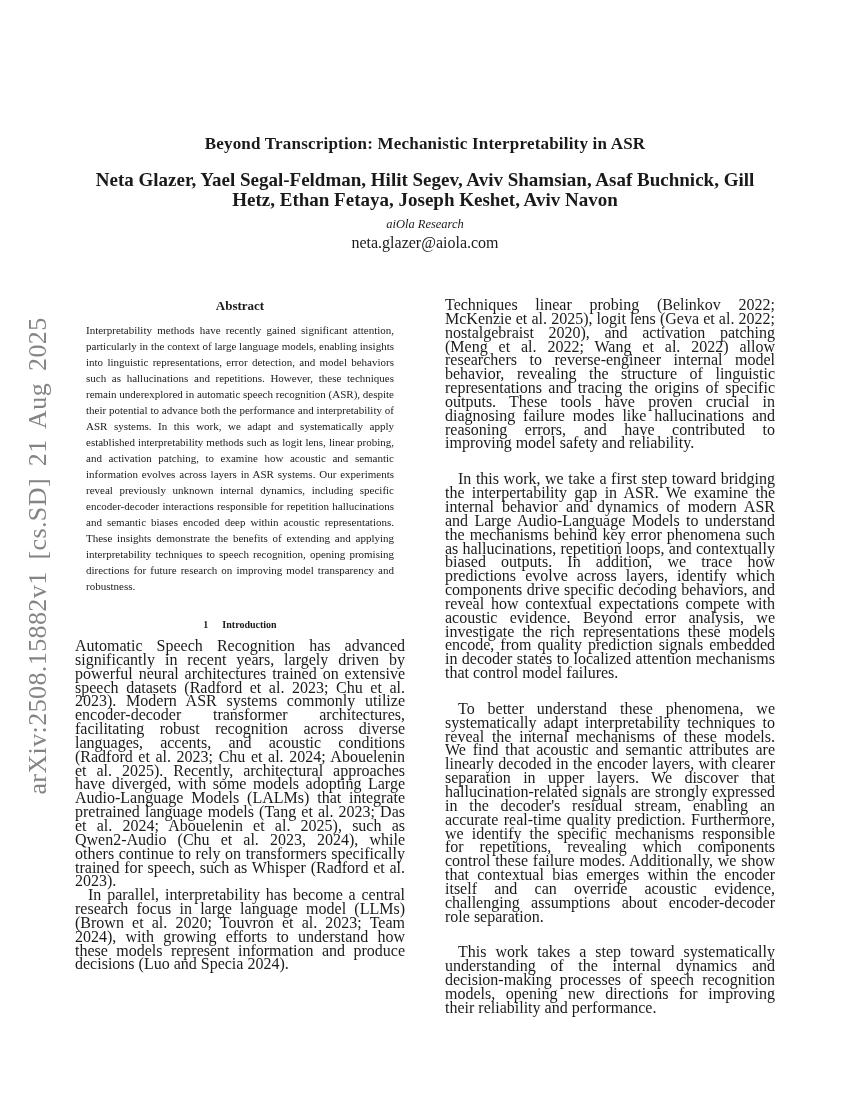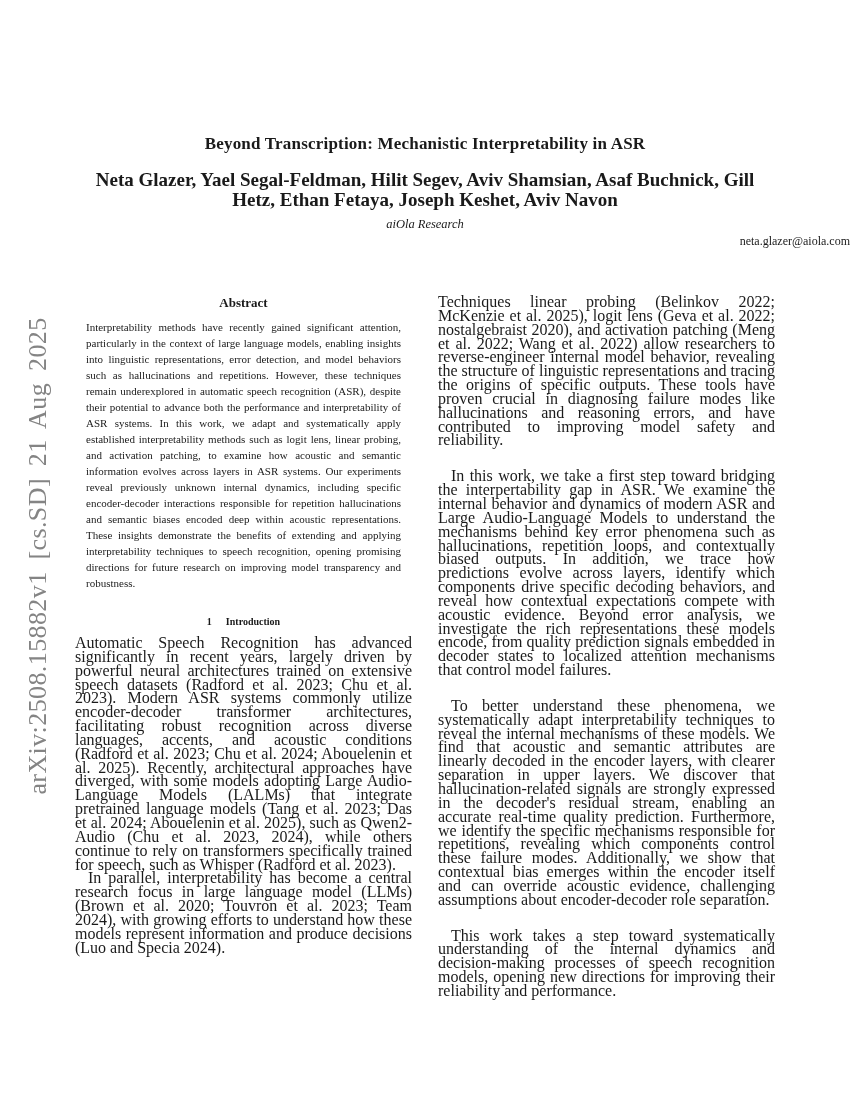--- a/index.html
+++ b/index.html
@@ -45,28 +45,27 @@
     max-width: 680px;
     margin: 16px auto 0;
     line-height: 19.5px;
   }
   .affiliation {
     font-size: 12.5px;
     margin-top: 8px;
     font-style: italic;
   }
   .email {
-    font-size: 12px;
+    font-size: 16px;
     margin-top: 2px;
-    text-align: right;
   }
 
   .columns {
     display: flex;
-    gap: 26px;
+    gap: 40px;
     padding: 0 75px;
     margin-top: 46px;
   }
   .col {
     width: 337px;
   }
 
   .abstract-heading {
     text-align: center;
     font-weight: bold;

